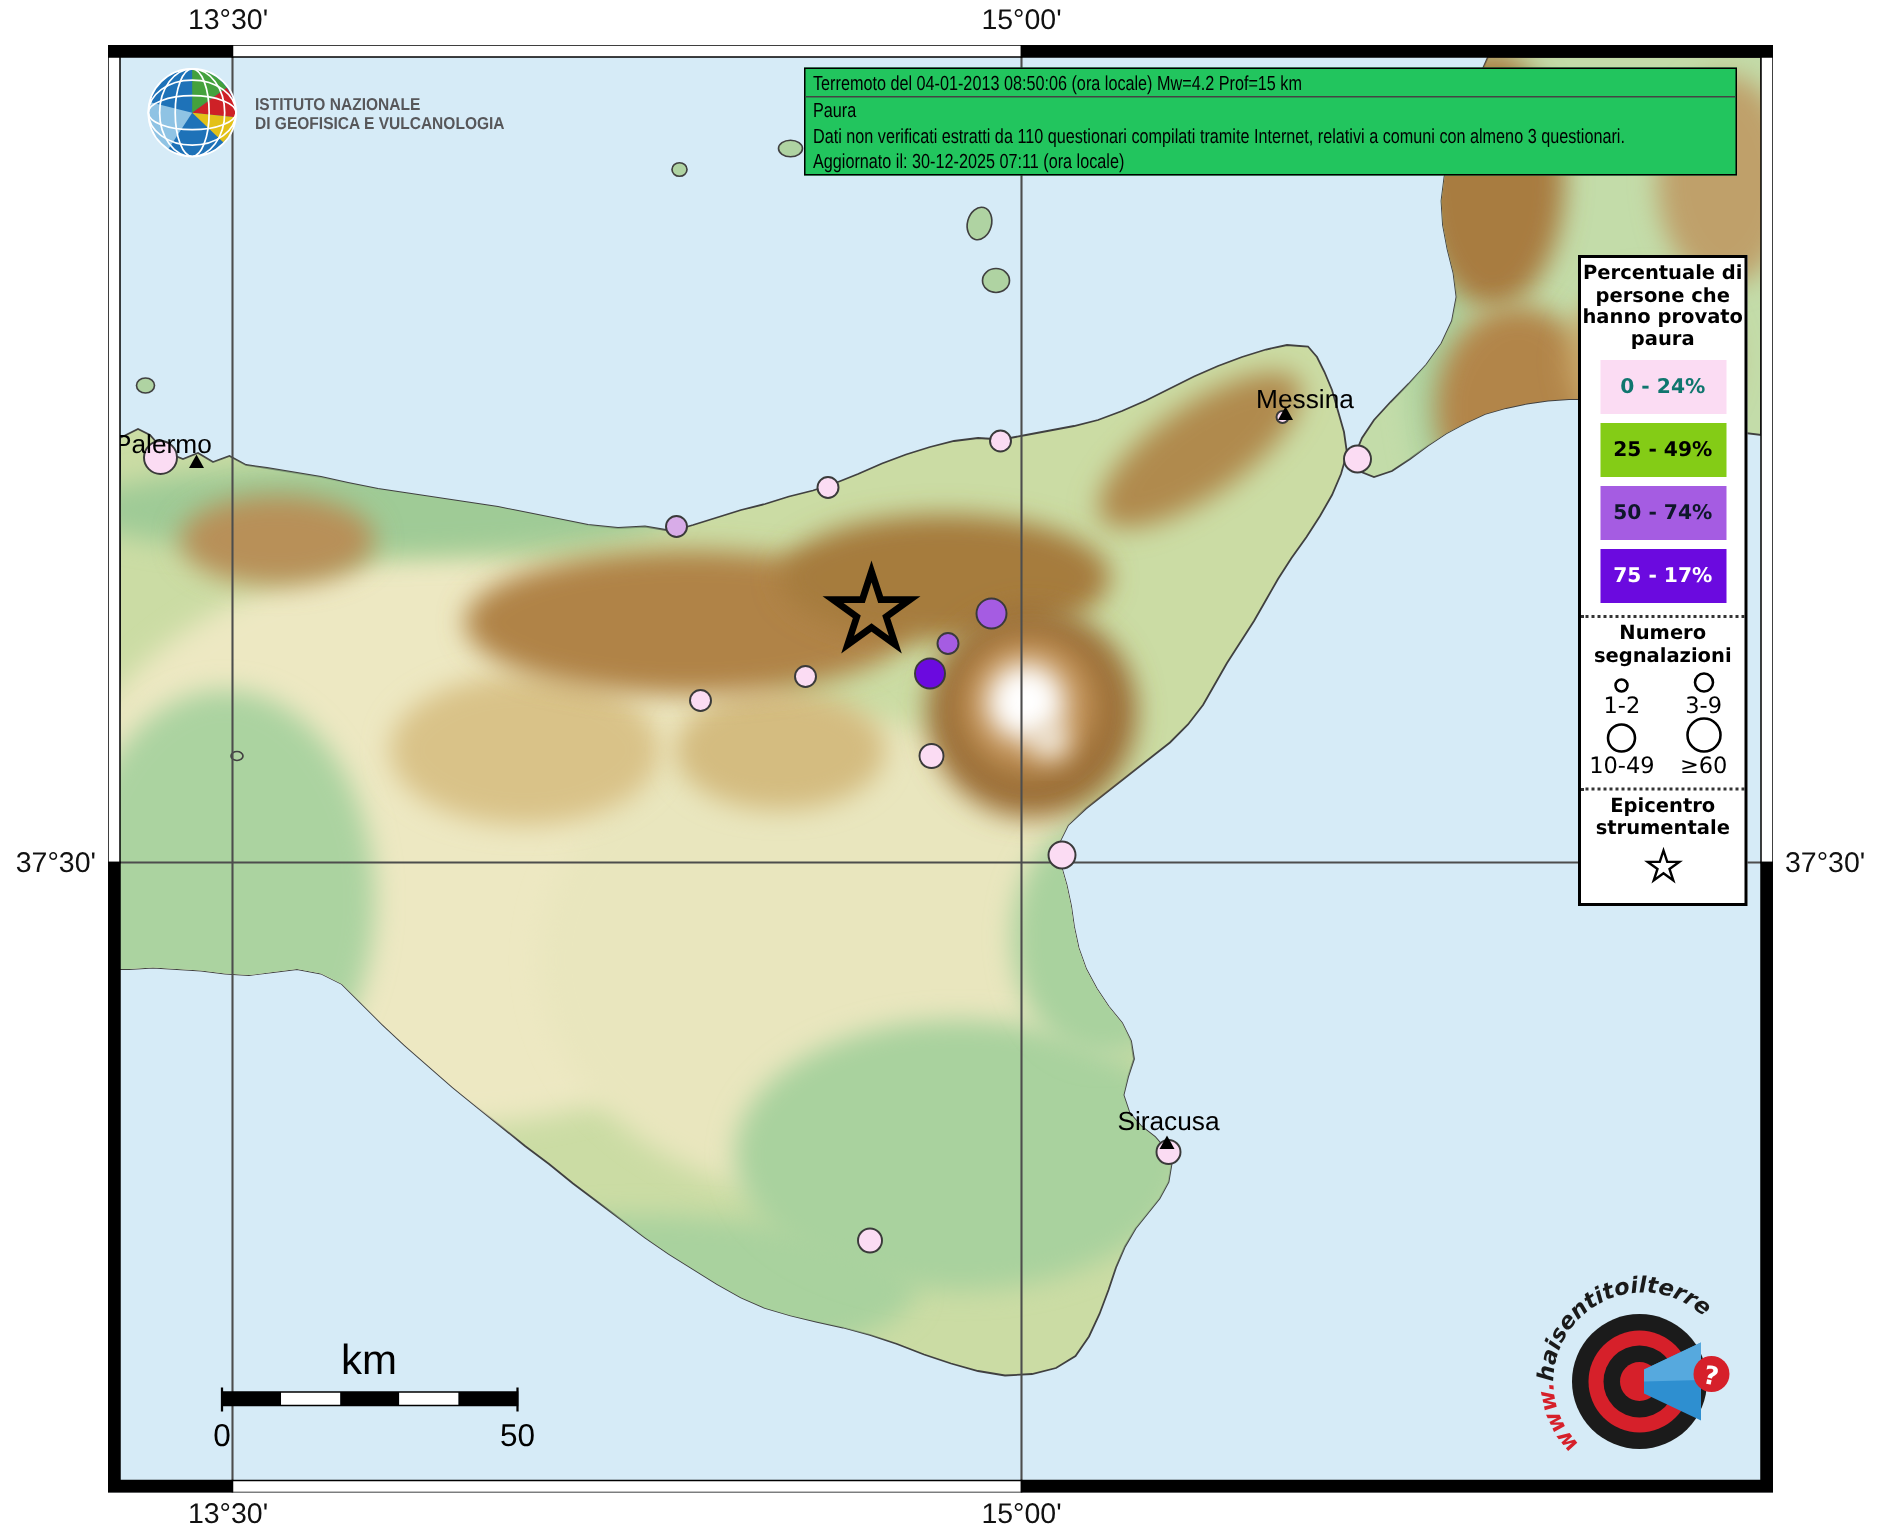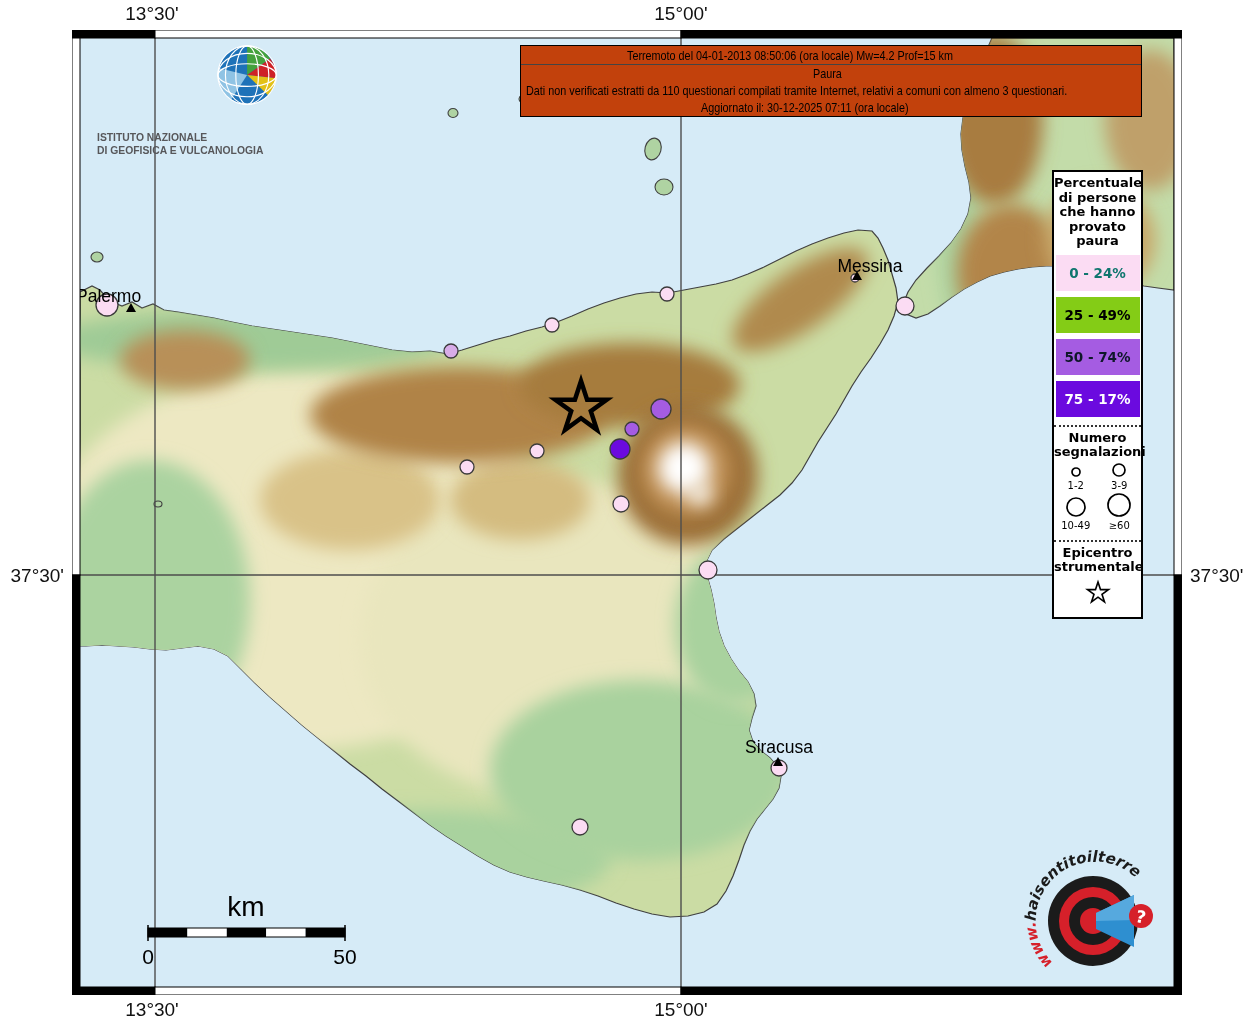--- a/index.html
+++ b/index.html
@@ -11,45 +11,45 @@
   .axis-label {
     position:absolute; font-size:19px; color:#111; white-space:nowrap;
     font-family:"Liberation Sans", sans-serif;
   }
   .axis-top { top:3px; transform:translateX(-50%); }
   .axis-bottom { top:999px; transform:translateX(-50%); }
   .map-svg { position:absolute; left:72px; top:30px; z-index:1; }
 
   
   .infobox {
-    position:absolute; left:520px; top:45px; width:622px; z-index:6;
-    background:#c2410c; border:1px solid #000; font-size:13.5px; color:#000;text-align:center;
+    position:absolute; left:536px; top:45px; width:622px; z-index:6;
+    background:#22c55e; border:1px solid #000; font-size:13.5px; color:#000;
   }
   .infobox .row { padding:0 5px; height:17px; line-height:17px; white-space:nowrap; overflow:hidden; }
   .infobox .row1 { height:19px; line-height:19px; border-bottom:1px solid #444; }
   .squeeze { display:inline-block; transform:scaleX(0.8); transform-origin:0 50%; white-space:nowrap; }
 
   
-  .ingv { position:absolute; left:97px; top:44px; z-index:6; display:flex; align-items:flex-end; gap:21px;flex-direction:column; }
+  .ingv { position:absolute; left:97px; top:44px; z-index:6; display:flex; align-items:center; gap:7px; }
   .ingv-text { font-size:11.5px; font-weight:bold; color:#57575a; line-height:13px;
                letter-spacing:0px; transform:scaleX(0.9); transform-origin:0 50%; white-space:nowrap; }
 
   
   .legend {
-    position:absolute; left:1052px; top:170px; width:91px; z-index:6;
+    position:absolute; left:1052px; top:170px; width:113px; z-index:6;
     background:#ffffff; border:2px solid #000; padding:4px 0 6px;
     font-family:"DejaVu Sans", sans-serif; color:#000; text-align:center;
   }
   .legend-title { font-size:13px; font-weight:bold; line-height:14.5px; }
   .swatch-row { width:84px; height:36px; margin:6px auto 0; display:flex; align-items:center; justify-content:center;
                 font-size:13.5px; font-weight:bold; }
   .legend-sep { border-top:2px dotted #333; margin:8px 0 4px; }
   .signal-grid { display:grid; grid-template-columns:1fr 1fr; margin-top:2px; }
   .sig-cell { display:flex; flex-direction:column; align-items:center; justify-content:flex-end; }
-  .sig-label { font-size:10px; line-height:13px; margin-top:1px; }
+  .sig-label { font-size:15px; line-height:13px; margin-top:1px; }
   .legend-star-box { margin-top:2px; }
 
   
   .site-logo { position:absolute; left:1022px; top:845px; z-index:6; }
 </style>
 </head>
 <body>
 
 <div class="stage">
 

